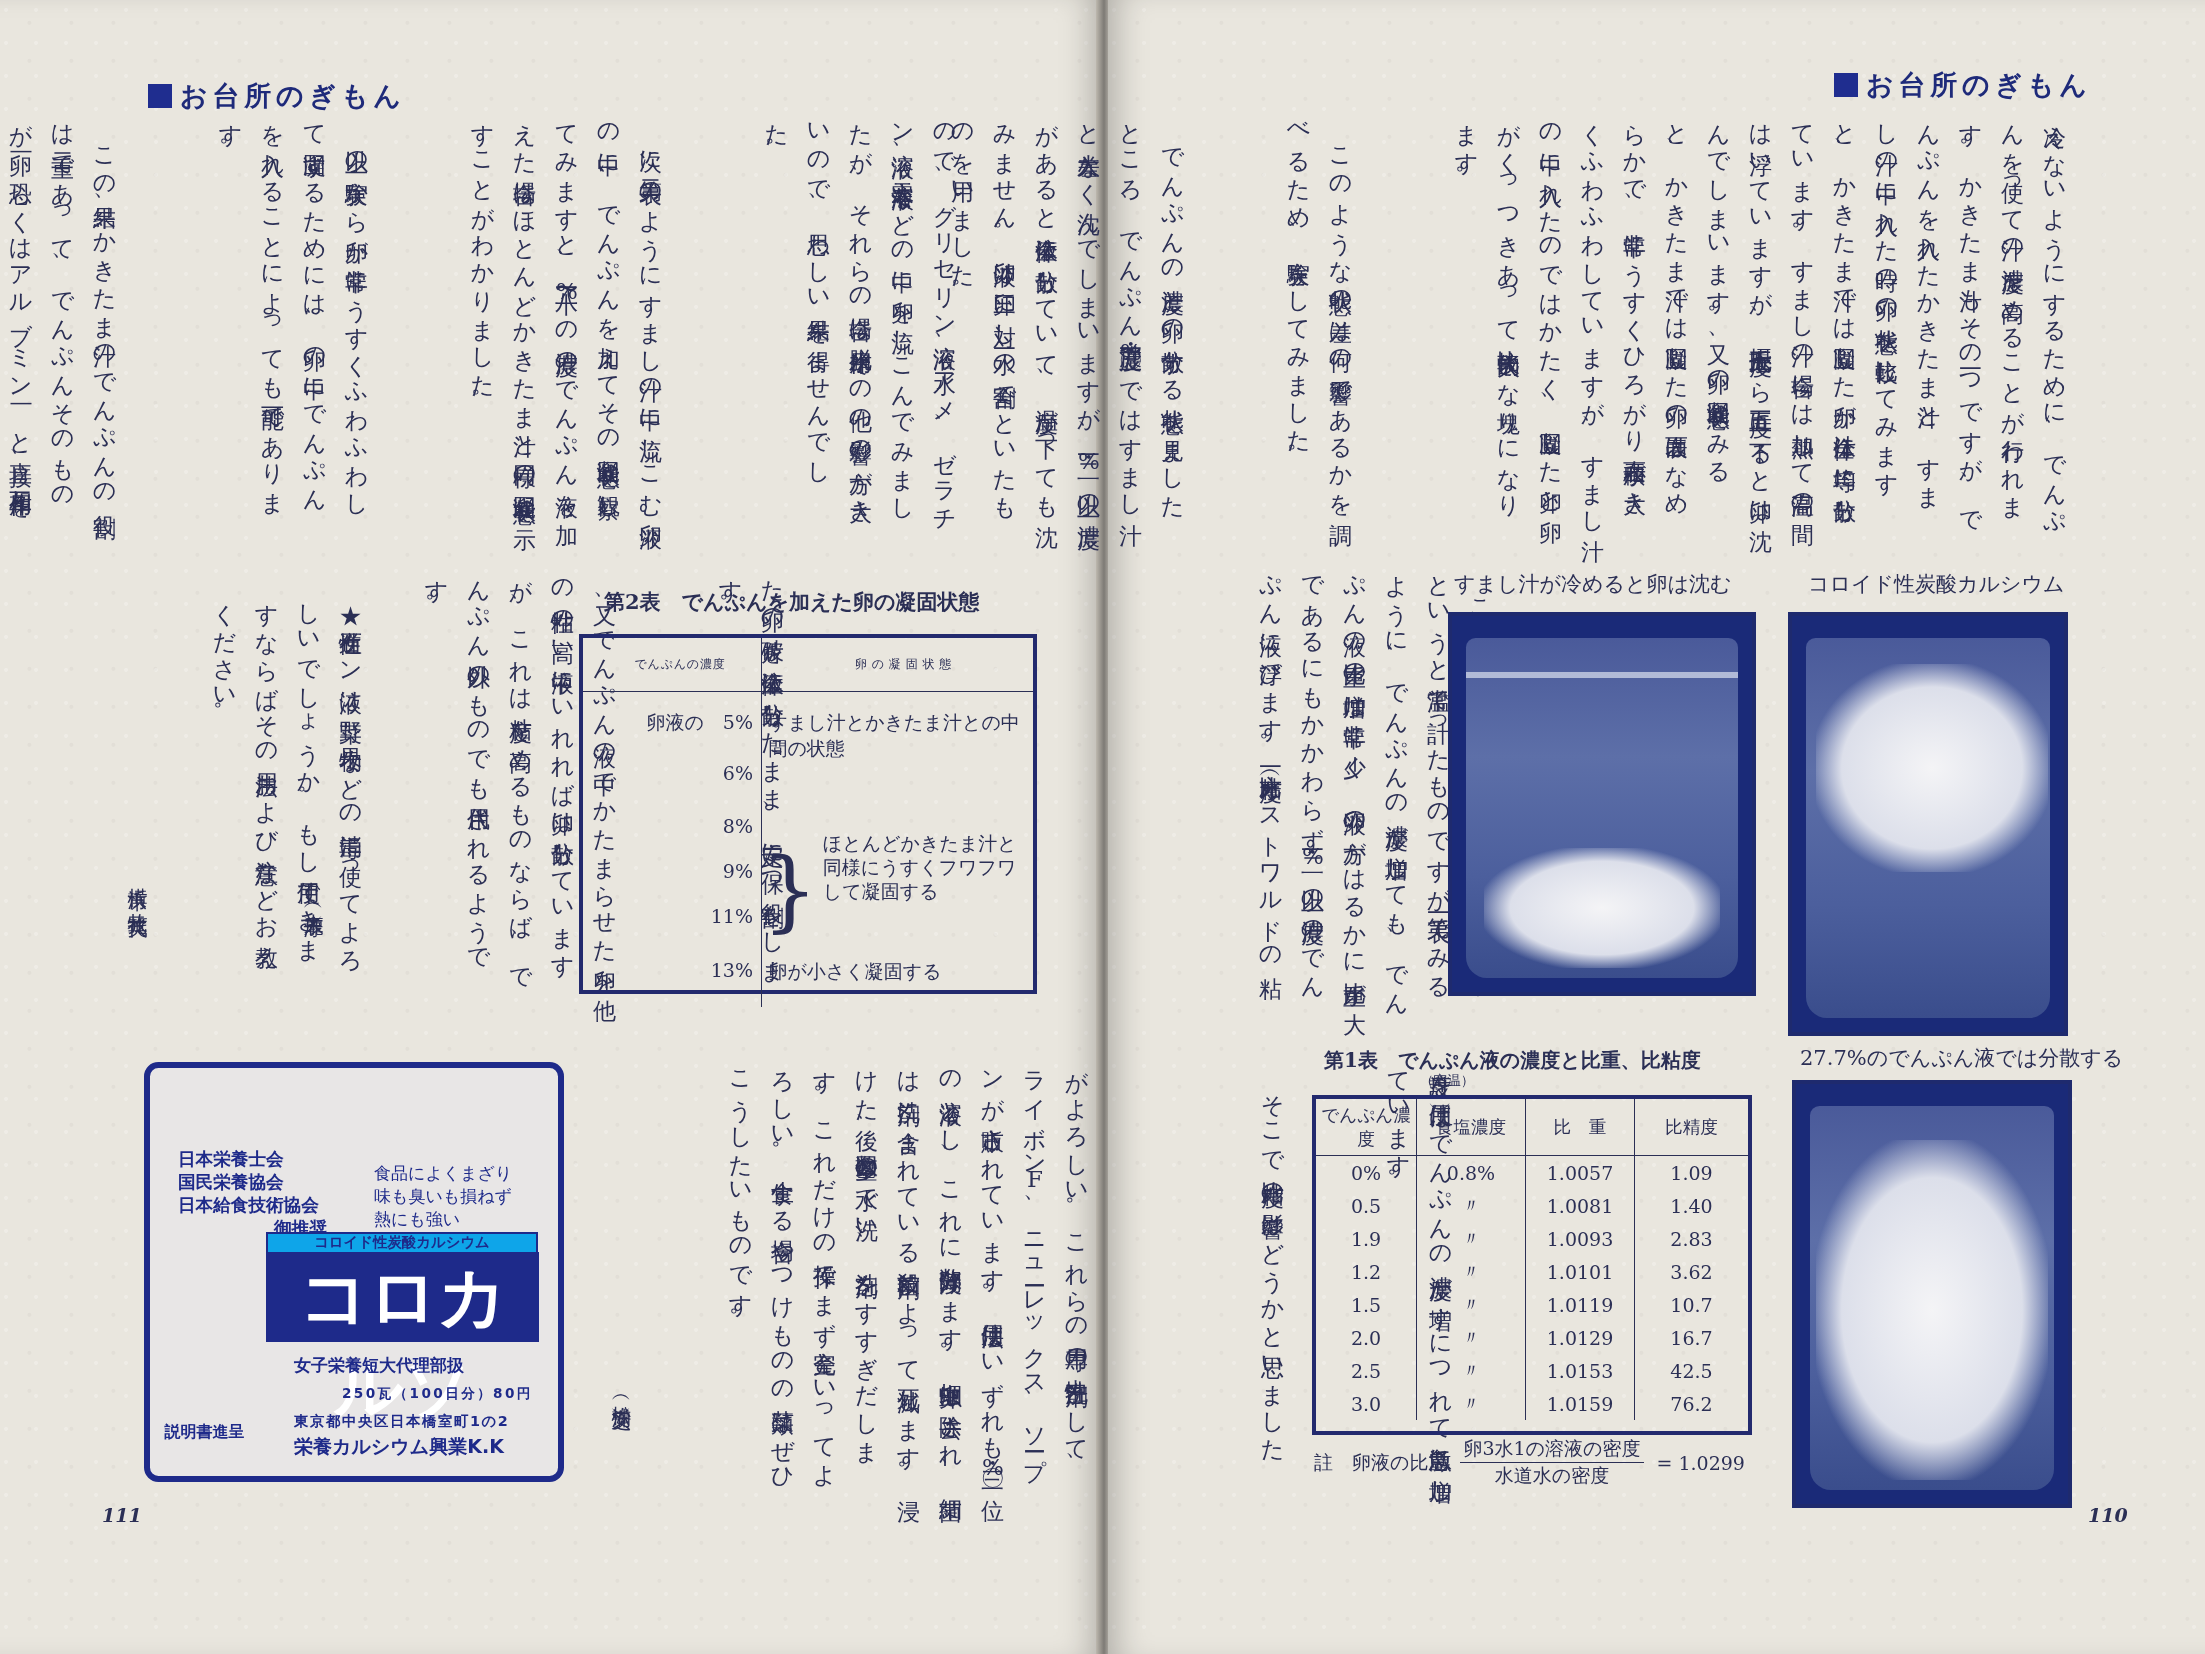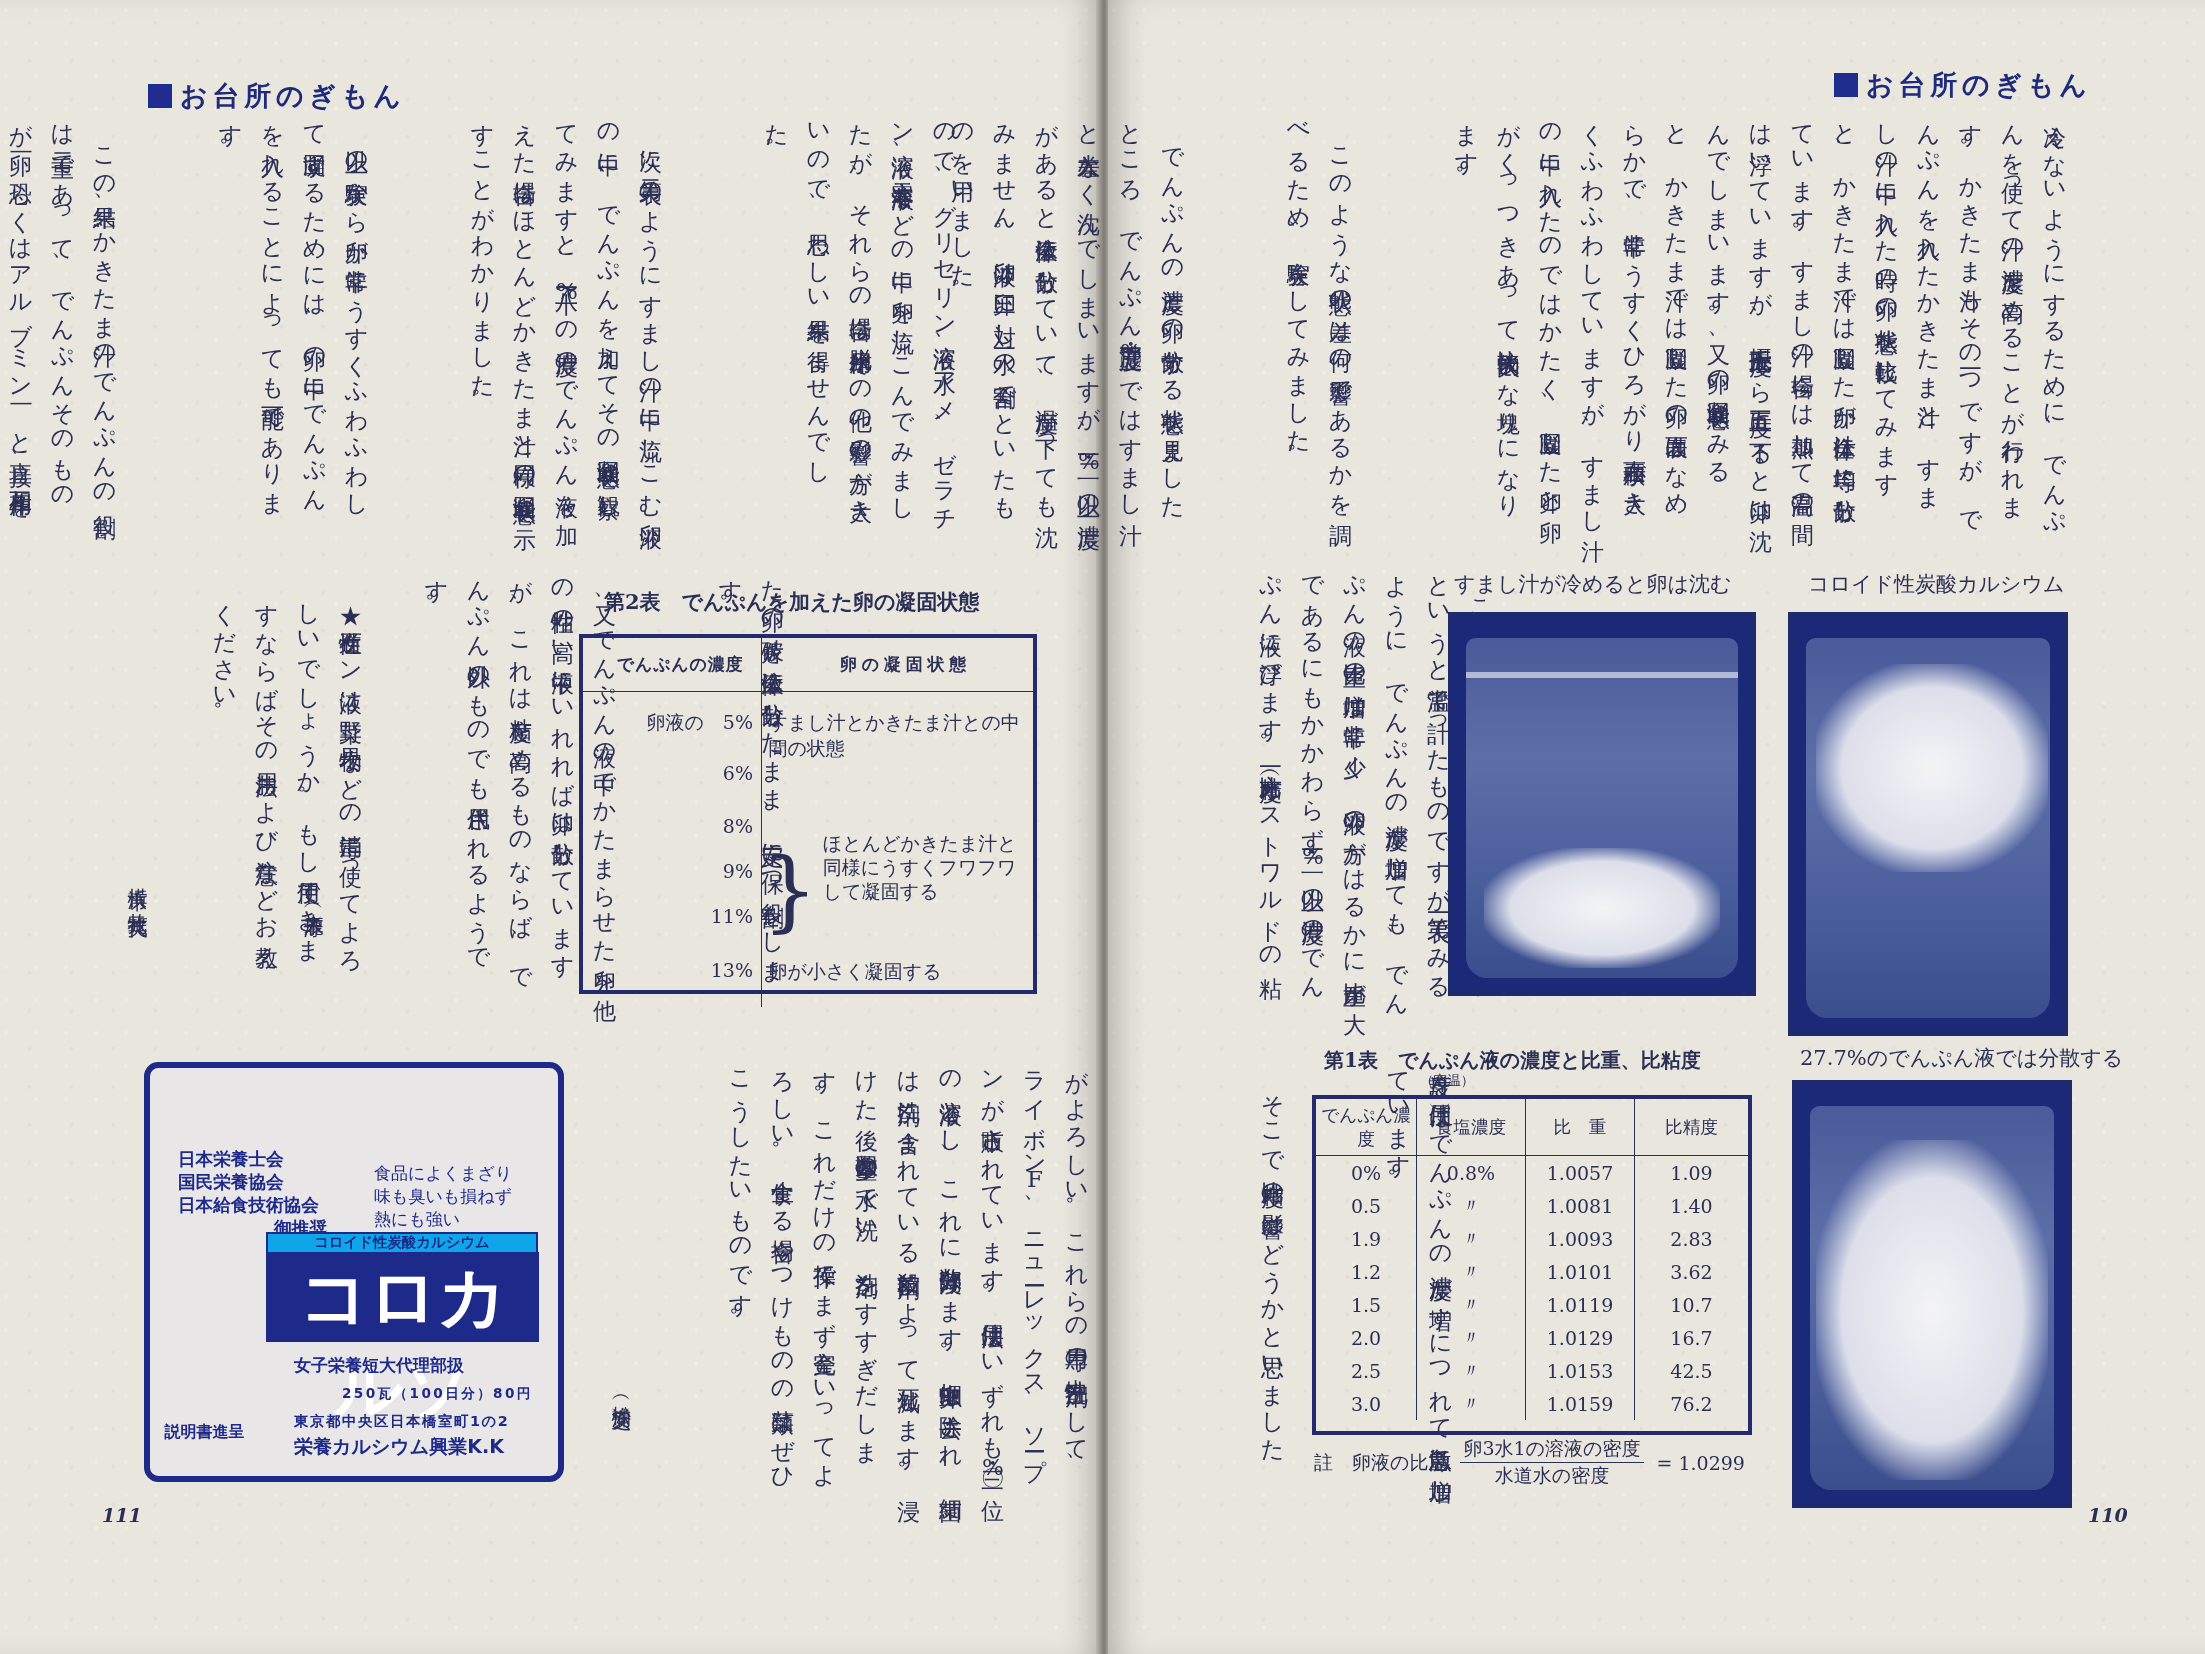--- a/index.html
+++ b/index.html
@@ -45,21 +45,21 @@
     background: linear-gradient(180deg, #4a5a9a 0%, #5d6fa8 35%, #4c5f9d 70%, #3a4d8c 100%); }
   .photo .blob { position: absolute; background: radial-gradient(ellipse at center, #f4f4f6 0%, #dcdfea 55%, rgba(200,205,225,0) 75%); }
   .photo .rim { position: absolute; left: 14.4px; right: 14.4px; top: 64px; height: 6.4px; background: rgba(220,225,240,0.7); }
 
   table.t { border-collapse: collapse; position: absolute; color: #2b2f55; font-family: "DejaVu Serif", serif; }
   .frame { position: absolute; border: 4px solid #232a6e; }
   .t1 td, .t1 th { font-weight: normal; text-align: center; font-size: 19px; padding: 0; height: 33px; }
   .t1 th { font-size: 17.6px; height: 56px; border-bottom: 1.6px solid #2b2f55; }
   .t1 td + td, .t1 th + th { border-left: 1.6px solid #2b2f55; }
 
-  .t2 th { font-weight: bold; font-size: 17px; height: 51px; border-bottom: 1.6px solid #2b2f55; letter-spacing: 4.8px; padding-left: 17px; }
+  .t2 th { font-weight: normal; font-size: 12px; height: 51px; border-bottom: 1.6px solid #2b2f55; letter-spacing: 4.8px; padding-left: 17px; }
   .t2 td { font-size: 19px; vertical-align: top; }
   .t2 td + td, .t2 th + th { border-left: 1.6px solid #2b2f55; }
 
   .ad { position: absolute; left: 144px; top: 1062px; width: 420px; height: 420px;
     border: 6.4px solid #1e2a8a; border-radius: 14.4px; background: #e8e6e6; color: #1e2a8a;
     font-family: "DejaVu Sans", sans-serif; box-sizing: border-box; }
   .ad .title { position: absolute; left: 28px; top: 16px; font-size: 35px; }
   .ad .endorse { position: absolute; left: 28px; top: 80px; font-size: 17.6px; font-weight: bold; line-height: 23px; }
   .ad .feat { position: absolute; left: 224px; top: 94px; font-size: 17px; line-height: 23px; }
   .ad .sub { position: absolute; left: 116px; top: 164px; width: 268px; height: 17.6px; border: 2.4px solid #1e2a8a; font-size: 14.4px; text-align: center; line-height: 17.6px; background: #0ea5e9; font-weight: bold; }

